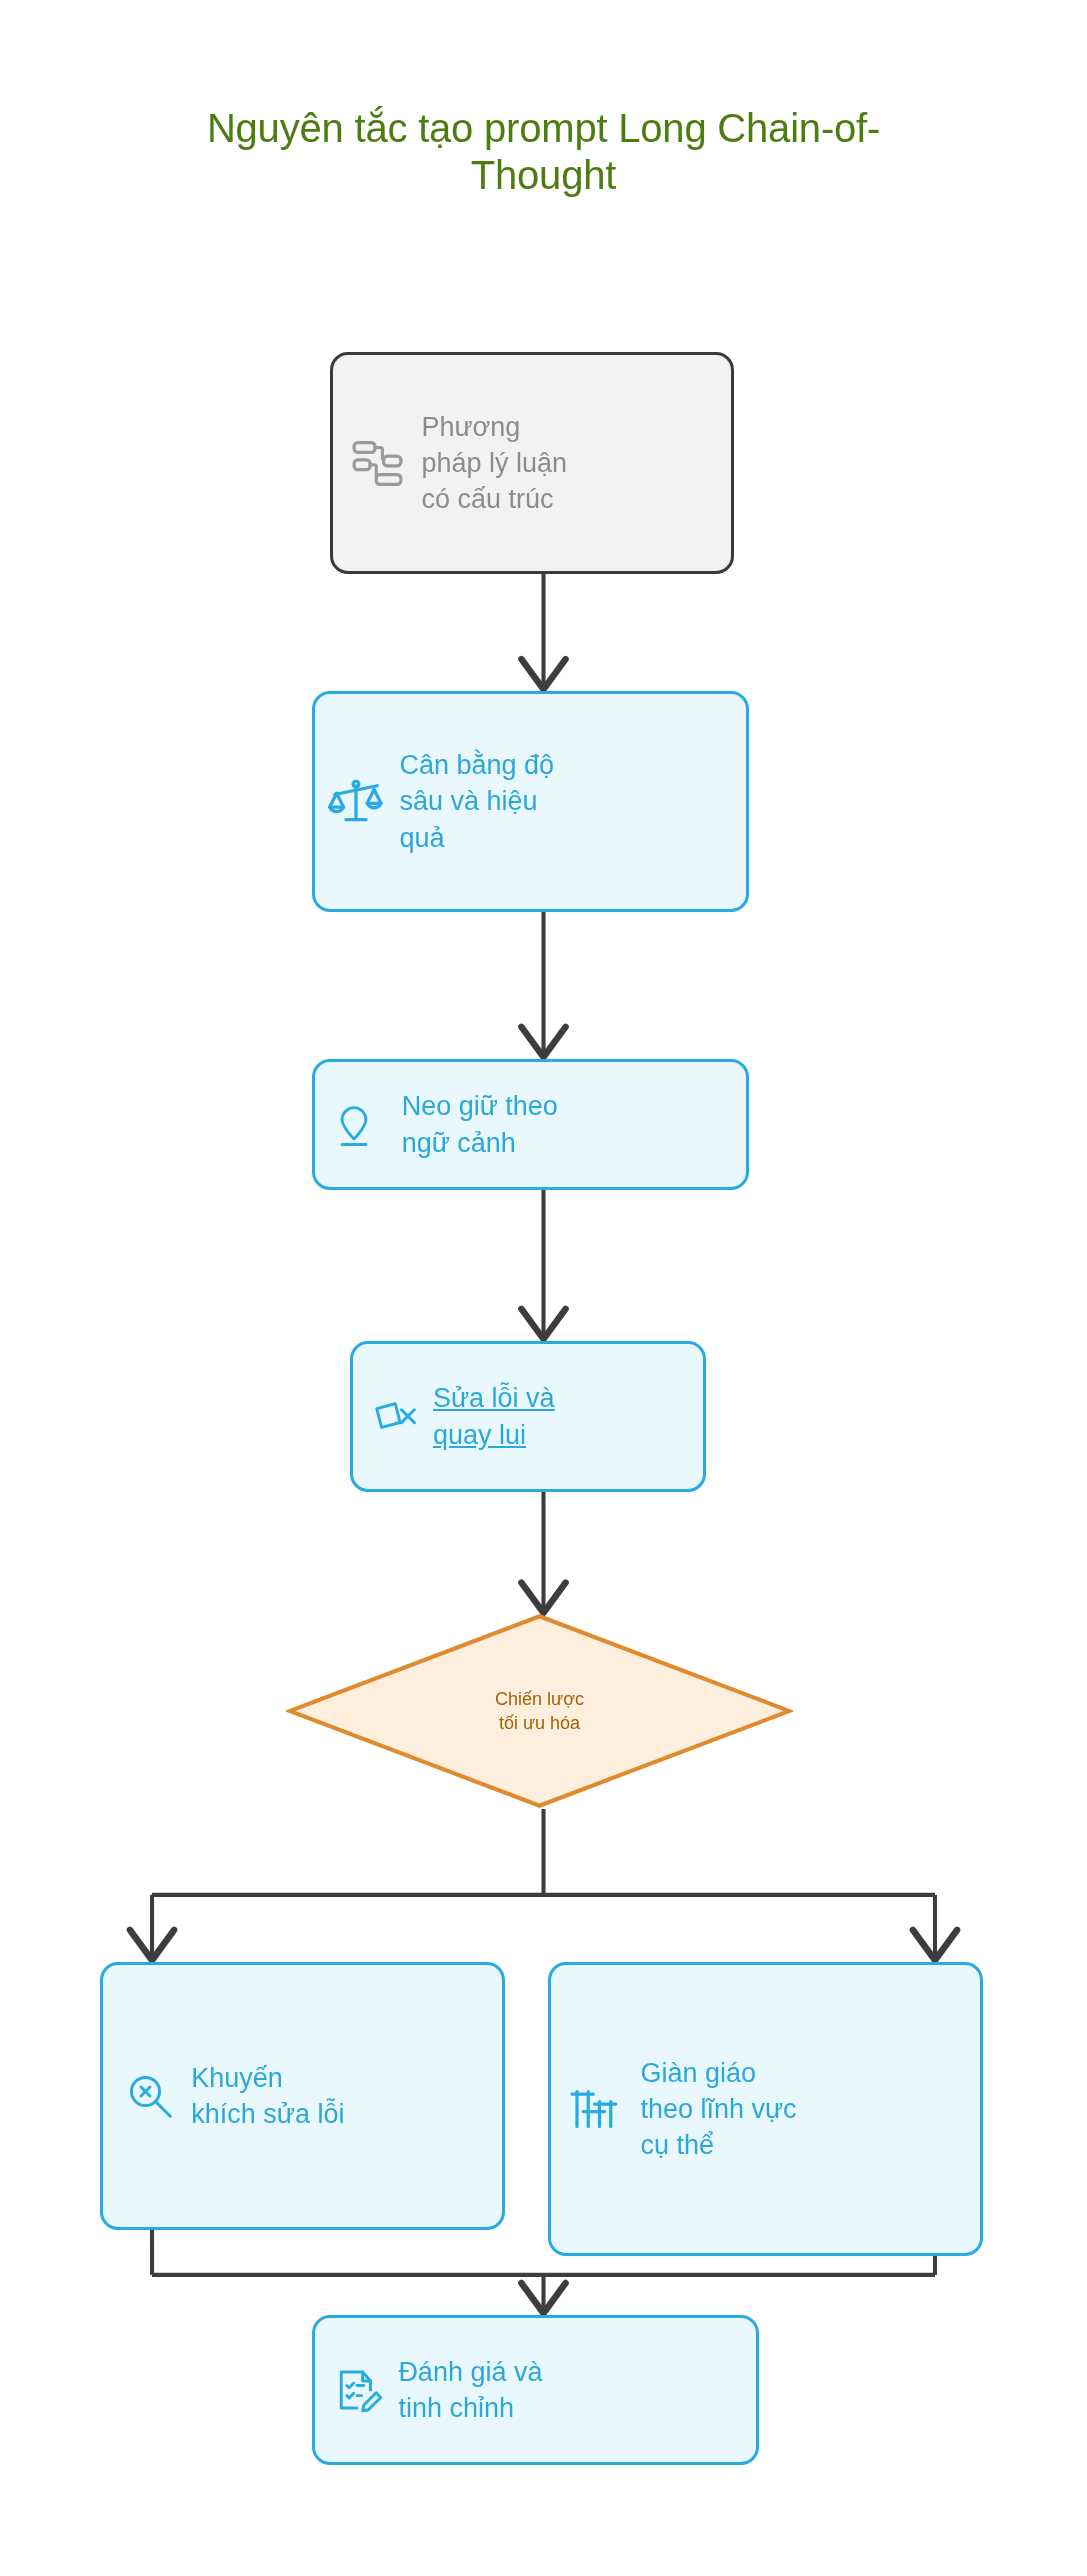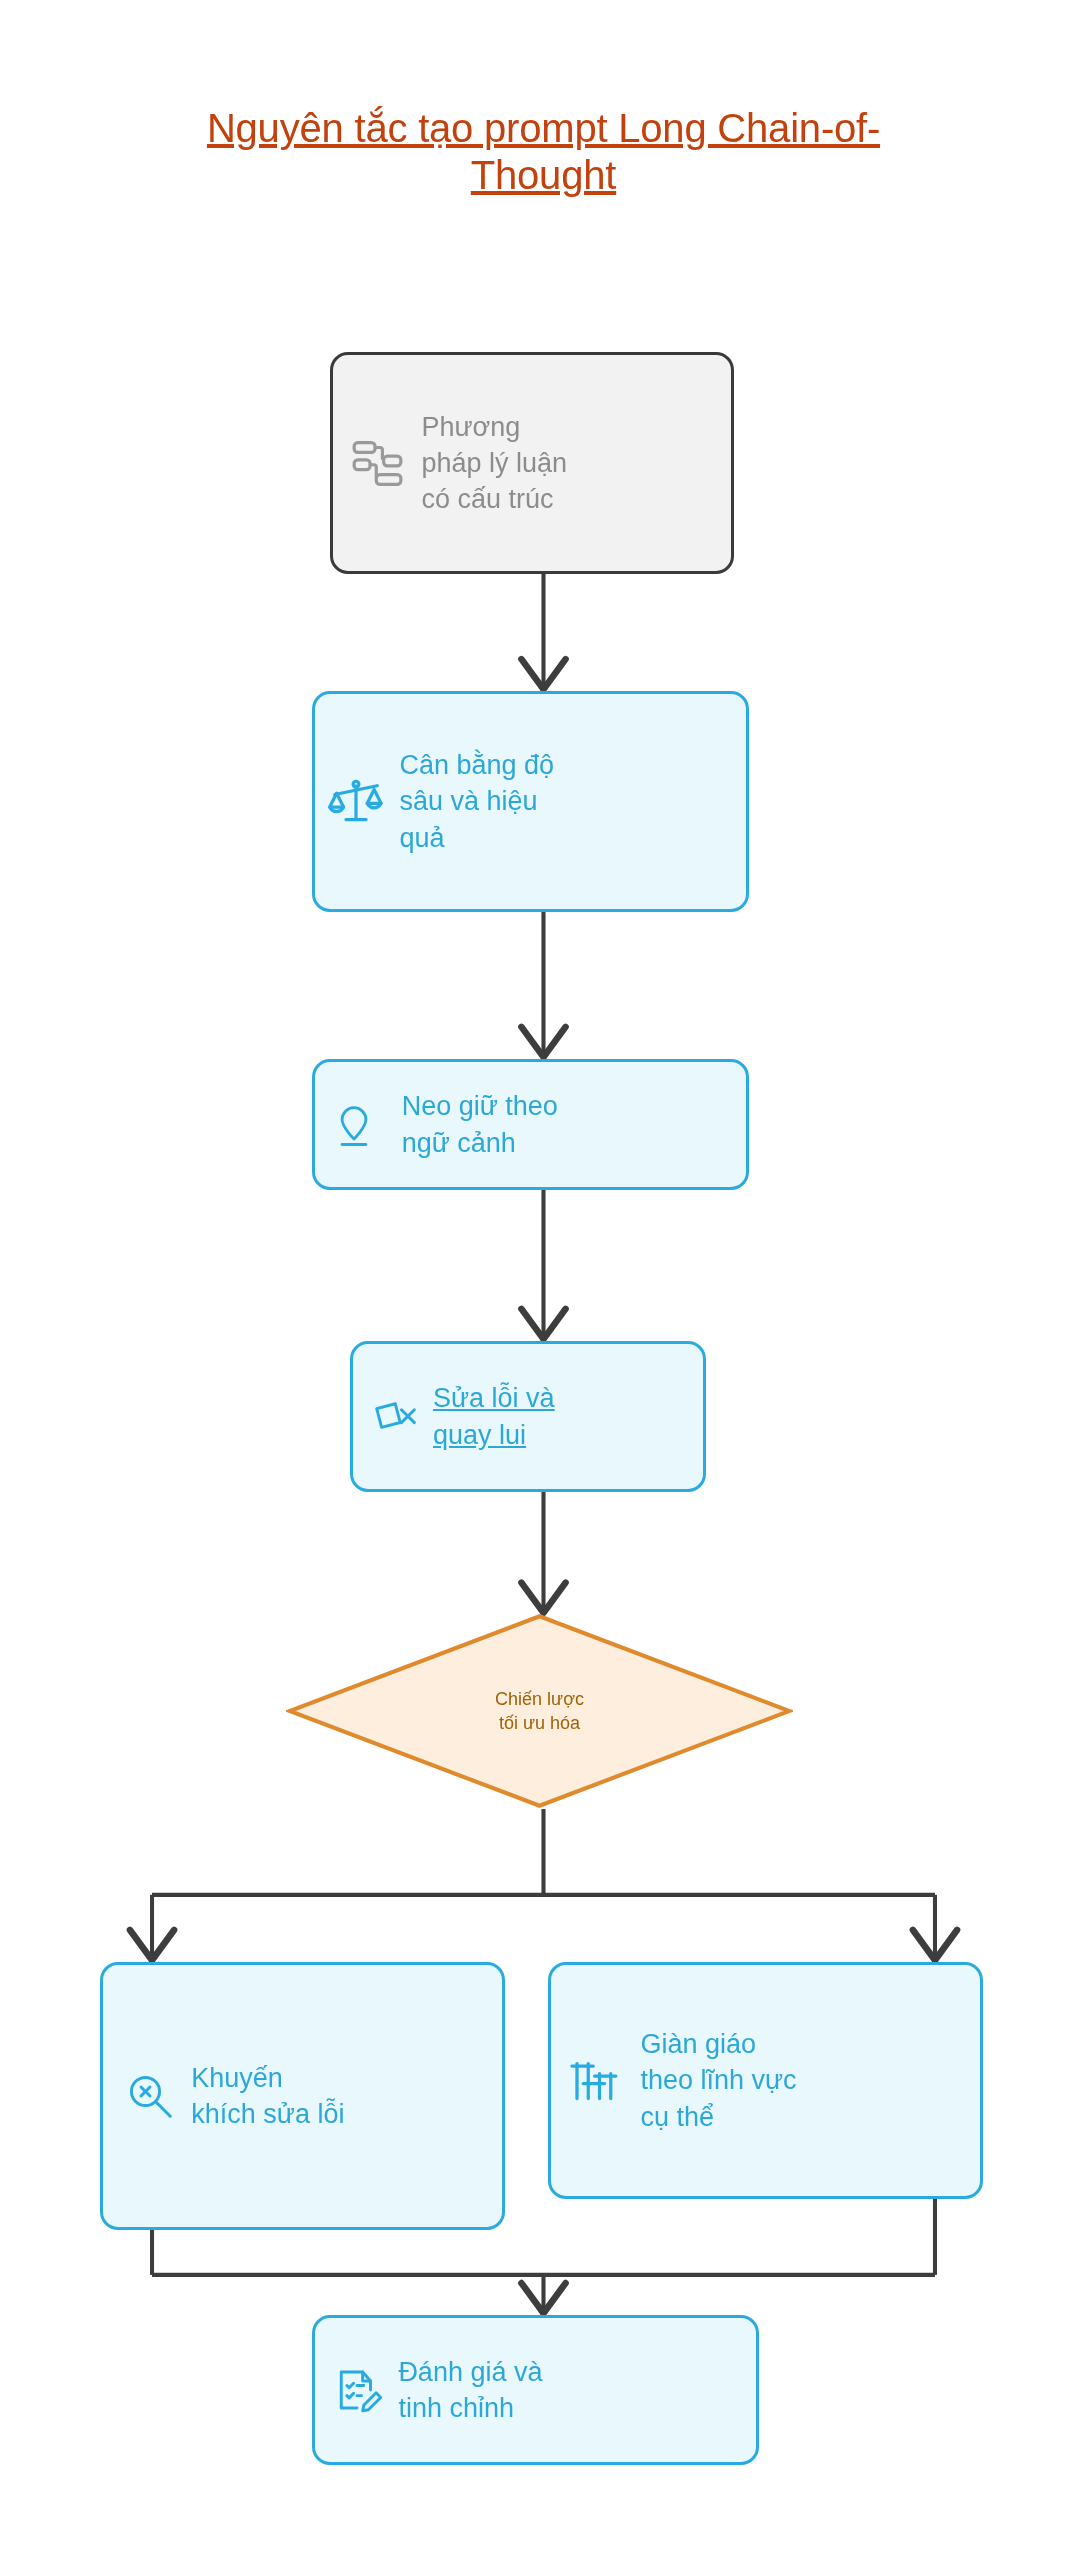--- a/index.html
+++ b/index.html
@@ -24,25 +24,24 @@
 
   
   #title {
     position: absolute;
     left: 0;
     top: 105px;
     width: 1087px;
     text-align: center;
     font-size: 40px;
     line-height: 1.18;
-    color: #c2410c;
+    color: #4d7c0f;
     font-weight: 400;
     letter-spacing: -0.2px;
     white-space: pre-line;
-    text-decoration: underline;
   }
 
   
   #edges {
     position: absolute;
     left: 0; top: 0;
     width: 1087px;
     height: 2576px;
     pointer-events: none;
   }
@@ -224,21 +223,21 @@
         <circle cx="20" cy="20" r="12.5"></circle>
         <path d="M29 29 42 42"></path>
         <path d="M16 16 24 24"></path>
         <path d="M24 16 16 24"></path>
       </svg>
     </span>
     <span class="node-label" style="white-space:pre-line; padding-left:14.7px;">Khuyến
 khích sửa lỗi</span>
   </div>
 
-  <div class="node process" style="left:548px; top:1962px; width:435px; height:237px; padding:0 14.7px 0 16.4px;">
+  <div class="node process" style="left:548px; top:1962px; width:435px; height:294px; padding:0 14.7px 0 16.4px;">
     <span class="icon-wrap">
       <svg width="60" height="60" viewBox="0 0 48 48" fill="none" stroke="#29abe2" stroke-width="2.6" stroke-linecap="round" stroke-linejoin="round">
         <path d="M8 10v28"></path>
         <path d="M17 10v28"></path>
         <path d="M4 12h17"></path>
         <path d="M26 18v20"></path>
         <path d="M35 18v20"></path>
         <path d="M22 20h17"></path>
         <path d="M13 26h17"></path>
       </svg>

